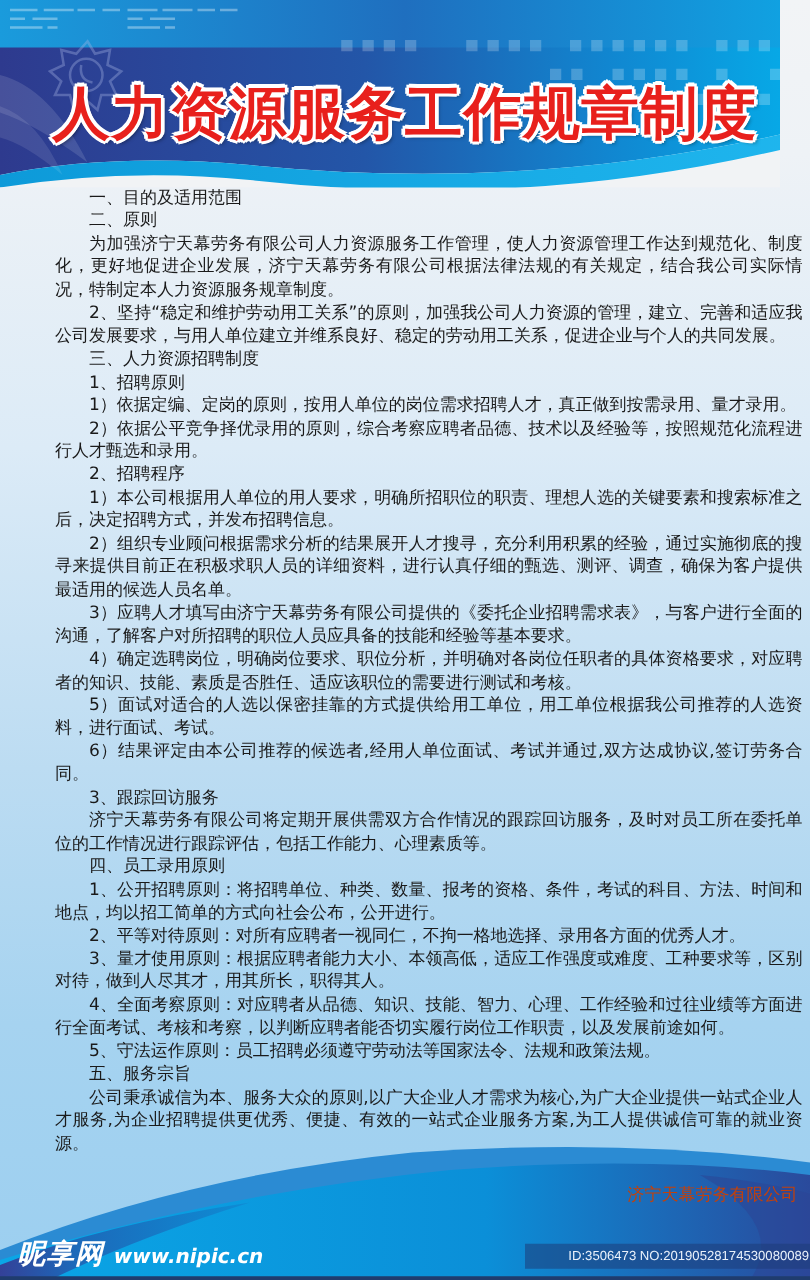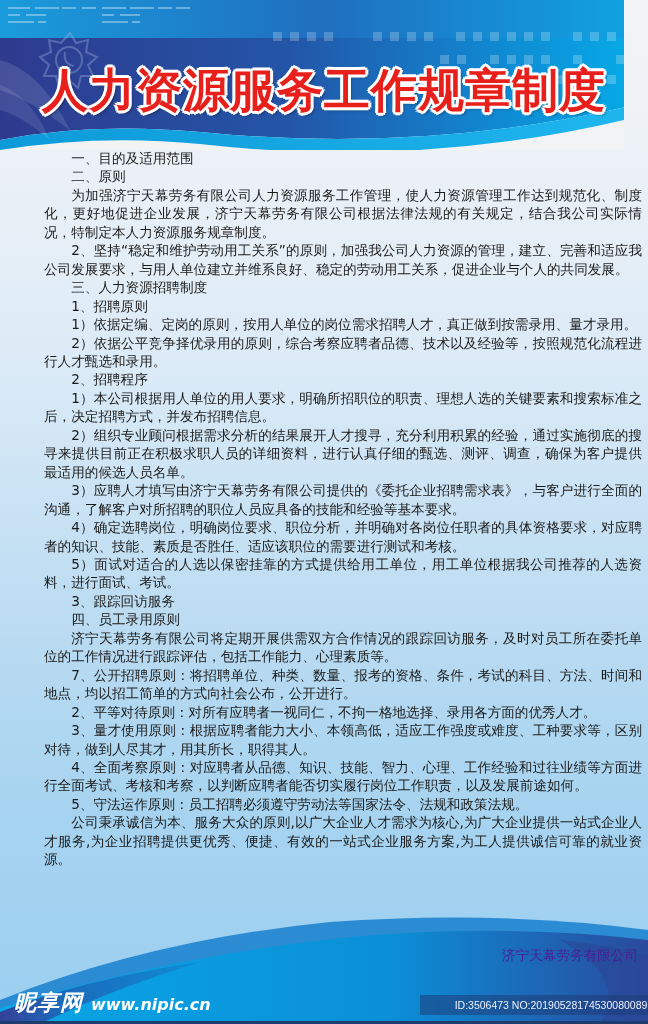--- a/index.html
+++ b/index.html
@@ -35,21 +35,21 @@
   }
   .content p { text-indent: 2em; }
   
   .footer {
     position: absolute; left: 0; top: 900px; width: 648px; height: 124px;
     overflow: hidden;
   }
   .footer svg { position: absolute; left: 0; top: 0; }
   .company {
     position: absolute; right: 10px; top: 947px;
-    font-size: 13.6px; color: #4c1d95;
+    font-size: 13.6px; color: #c2410c;
   }
   .watermark {
     position: absolute; left: 14px; top: 988px;
     color: #fff; font-weight: bold; font-style: italic;
     display: flex; align-items: baseline; gap: 8px;
   }
   .wm-logo { font-size: 22px; letter-spacing: 1px; }
   .wm-url { font-size: 16px; font-family: "DejaVu Sans", sans-serif; }
   .idbox {
     position: absolute; left: 420px; top: 995px; width: 262px; height: 20px;
@@ -170,28 +170,30 @@
   <p>三、人力资源招聘制度</p>
   <p>1、招聘原则</p>
   <p>1）依据定编、定岗的原则，按用人单位的岗位需求招聘人才，真正做到按需录用、量才录用。</p>
   <p>2）依据公平竞争择优录用的原则，综合考察应聘者品德、技术以及经验等，按照规范化流程进行人才甄选和录用。</p>
   <p>2、招聘程序</p>
   <p>1）本公司根据用人单位的用人要求，明确所招职位的职责、理想人选的关键要素和搜索标准之后，决定招聘方式，并发布招聘信息。</p>
   <p>2）组织专业顾问根据需求分析的结果展开人才搜寻，充分利用积累的经验，通过实施彻底的搜寻来提供目前正在积极求职人员的详细资料，进行认真仔细的甄选、测评、调查，确保为客户提供最适用的候选人员名单。</p>
   <p>3）应聘人才填写由济宁天幕劳务有限公司提供的《委托企业招聘需求表》，与客户进行全面的沟通，了解客户对所招聘的职位人员应具备的技能和经验等基本要求。</p>
   <p>4）确定选聘岗位，明确岗位要求、职位分析，并明确对各岗位任职者的具体资格要求，对应聘者的知识、技能、素质是否胜任、适应该职位的需要进行测试和考核。</p>
   <p>5）面试对适合的人选以保密挂靠的方式提供给用工单位，用工单位根据我公司推荐的人选资料，进行面试、考试。</p>
+  <p>6）结果评定由本公司推荐的候选者,经用人单位面试、考试并通过,双方达成协议,签订劳务合同。</p>
   <p>3、跟踪回访服务</p>
+  <p>济宁天幕劳务有限公司将定期开展供需双方合作情况的跟踪回访服务，及时对员工所在委托单位的工作情况进行跟踪评估，包括工作能力、心理素质等。</p>
   <p>四、员工录用原则</p>
-  <p>济宁天幕劳务有限公司将定期开展供需双方合作情况的跟踪回访服务，及时对员工所在委托单位的工作情况进行跟踪评估，包括工作能力、心理素质等。</p>
-  <p>7、公开招聘原则：将招聘单位、种类、数量、报考的资格、条件，考试的科目、方法、时间和地点，均以招工简单的方式向社会公布，公开进行。</p>
+  <p>1、公开招聘原则：将招聘单位、种类、数量、报考的资格、条件，考试的科目、方法、时间和地点，均以招工简单的方式向社会公布，公开进行。</p>
   <p>2、平等对待原则：对所有应聘者一视同仁，不拘一格地选择、录用各方面的优秀人才。</p>
   <p>3、量才使用原则：根据应聘者能力大小、本领高低，适应工作强度或难度、工种要求等，区别对待，做到人尽其才，用其所长，职得其人。</p>
   <p>4、全面考察原则：对应聘者从品德、知识、技能、智力、心理、工作经验和过往业绩等方面进行全面考试、考核和考察，以判断应聘者能否切实履行岗位工作职责，以及发展前途如何。</p>
   <p>5、守法运作原则：员工招聘必须遵守劳动法等国家法令、法规和政策法规。</p>
+  <p>五、服务宗旨</p>
   <p>公司秉承诚信为本、服务大众的原则,以广大企业人才需求为核心,为广大企业提供一站式企业人才服务,为企业招聘提供更优秀、便捷、有效的一站式企业服务方案,为工人提供诚信可靠的就业资源。</p>
 </div>
 
 <div class="footer">
   <svg width="648" height="124" viewBox="0 0 648 124">
     <defs>
       <linearGradient id="fg" x1="0" y1="0" x2="1" y2="0">
         <stop offset="0" stop-color="#0aa6e6"></stop>
         <stop offset="0.6" stop-color="#0b8fd8"></stop>
         <stop offset="1" stop-color="#2a4a9c"></stop>

